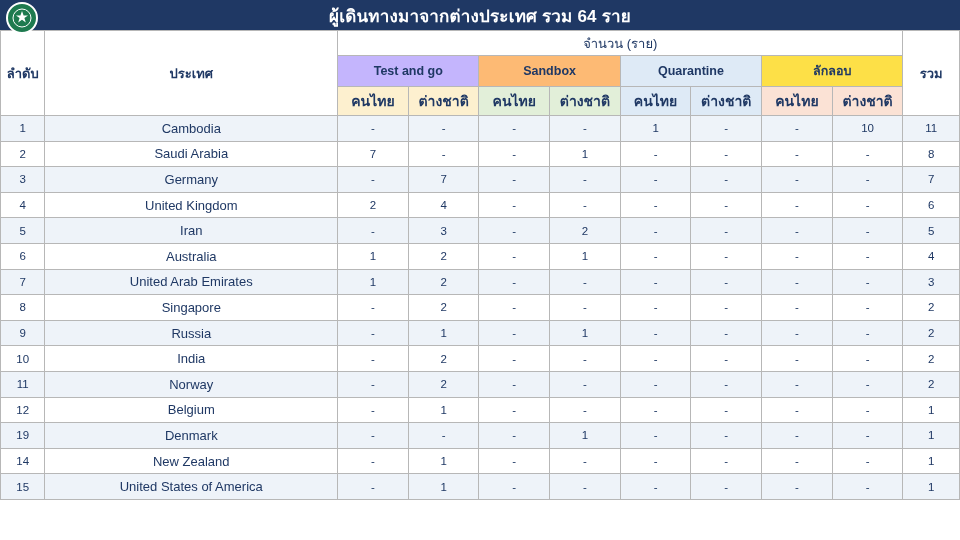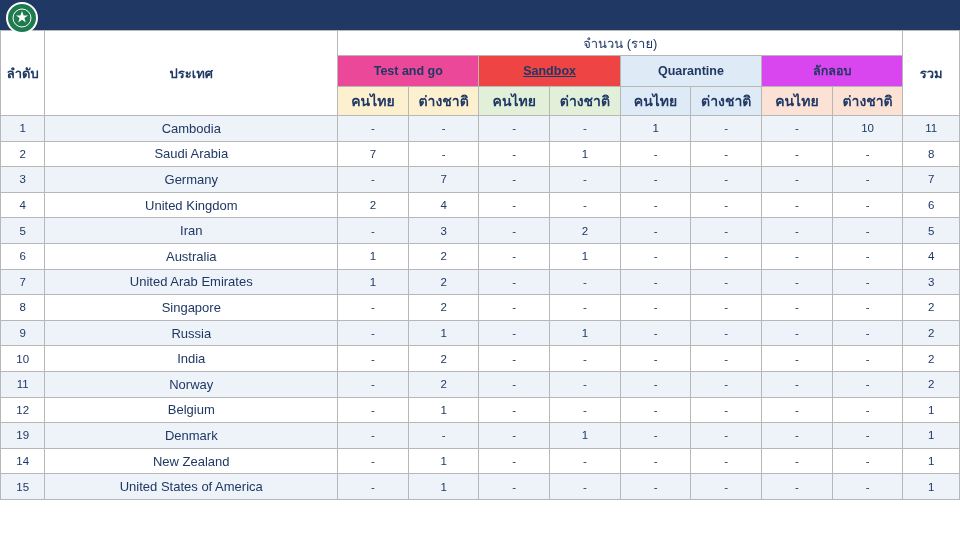--- a/index.html
+++ b/index.html
@@ -87,24 +87,24 @@
   .row-h1 td, .row-h1 th { height: 24px; }
   .row-h2 td, .row-h2 th { height: 30px; }
   .row-h3 td, .row-h3 th { height: 28px; }
 
   .grp-amount {
     font-size: 13px;
     color: #1f3864;
     font-weight: normal;
     margin-top: 28px;
   }
-  .grp-testgo { background: #ec4899; }
-  .grp-sandbox { background: #ef4444; text-decoration: underline; }
+  .grp-testgo { background: #c4b5fd; }
+  .grp-sandbox { background: #fdba74; }
   .grp-quarantine { background: #deeaf6; }
-  .grp-illegal { background: #d946ef; }
+  .grp-illegal { background: #fde047; }
   .grp-label { font-size: 12.5px; color: #1f3864; }
 
   .sub-testgo { background: #fdf0cf; }
   .sub-sandbox { background: #e2efd9; }
   .sub-quarantine { background: #deeaf6; }
   .sub-illegal { background: #fbe2d5; }
   .sub-label { font-size: 14px; color: #1f3864; font-weight: bold; }
 
   .h-label { font-size: 13px; color: #1f3864; font-weight: bold; }
 
@@ -125,20 +125,21 @@
 
 <div class="page">
 
   <div class="title-bar">
     <div class="logo">
       <svg width="20" height="20" viewBox="0 0 20 20" aria-hidden="true">
         <circle cx="10" cy="10" r="9" fill="#1e7a4f" stroke="#ffffff" stroke-width="1"></circle>
         <path d="M10 3 L11.6 7.4 L16 7.4 L12.4 10 L13.8 14.4 L10 11.7 L6.2 14.4 L7.6 10 L4 7.4 L8.4 7.4 Z" fill="#ffffff"></path>
       </svg>
     </div>
+    <div class="title-text">ผู้เดินทางมาจากต่างประเทศ รวม 64 ราย</div>
   </div>
 
 
   <table class="main">
     <colgroup>
       <col class="h-order">
       <col class="h-country">
       <col class="h-sub">
         <col class="h-sub">
       <col class="h-sub">

